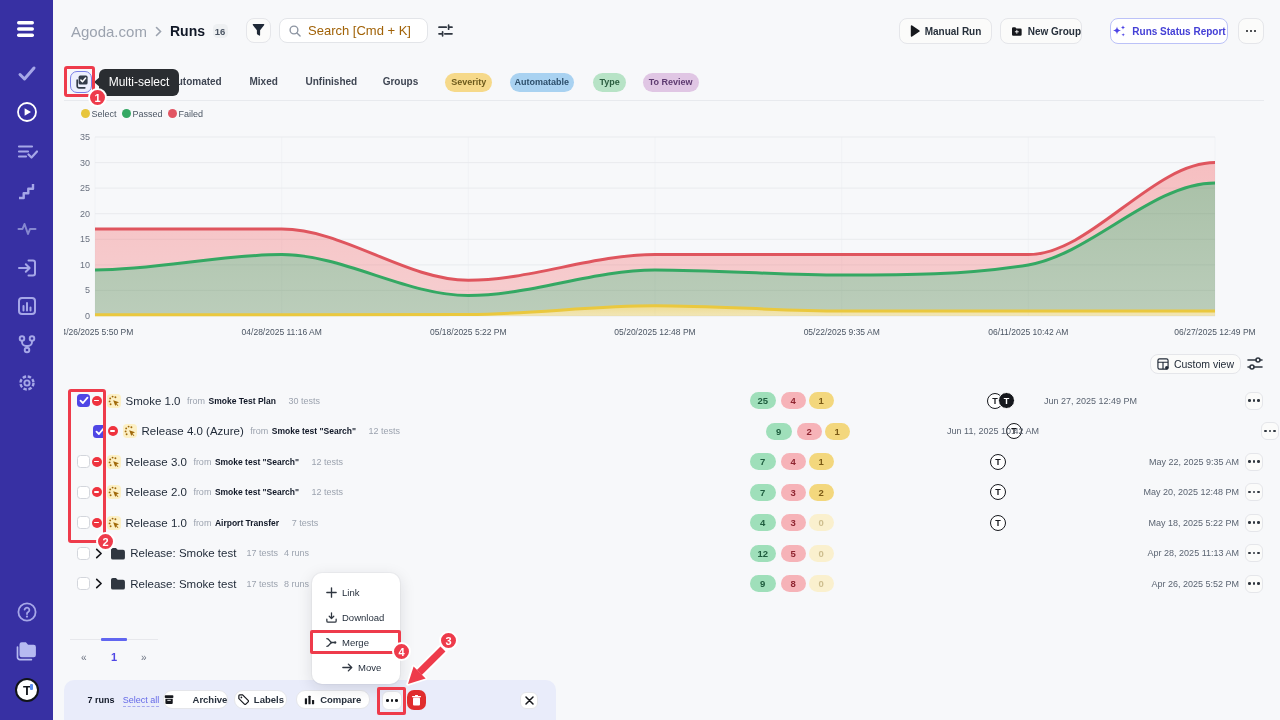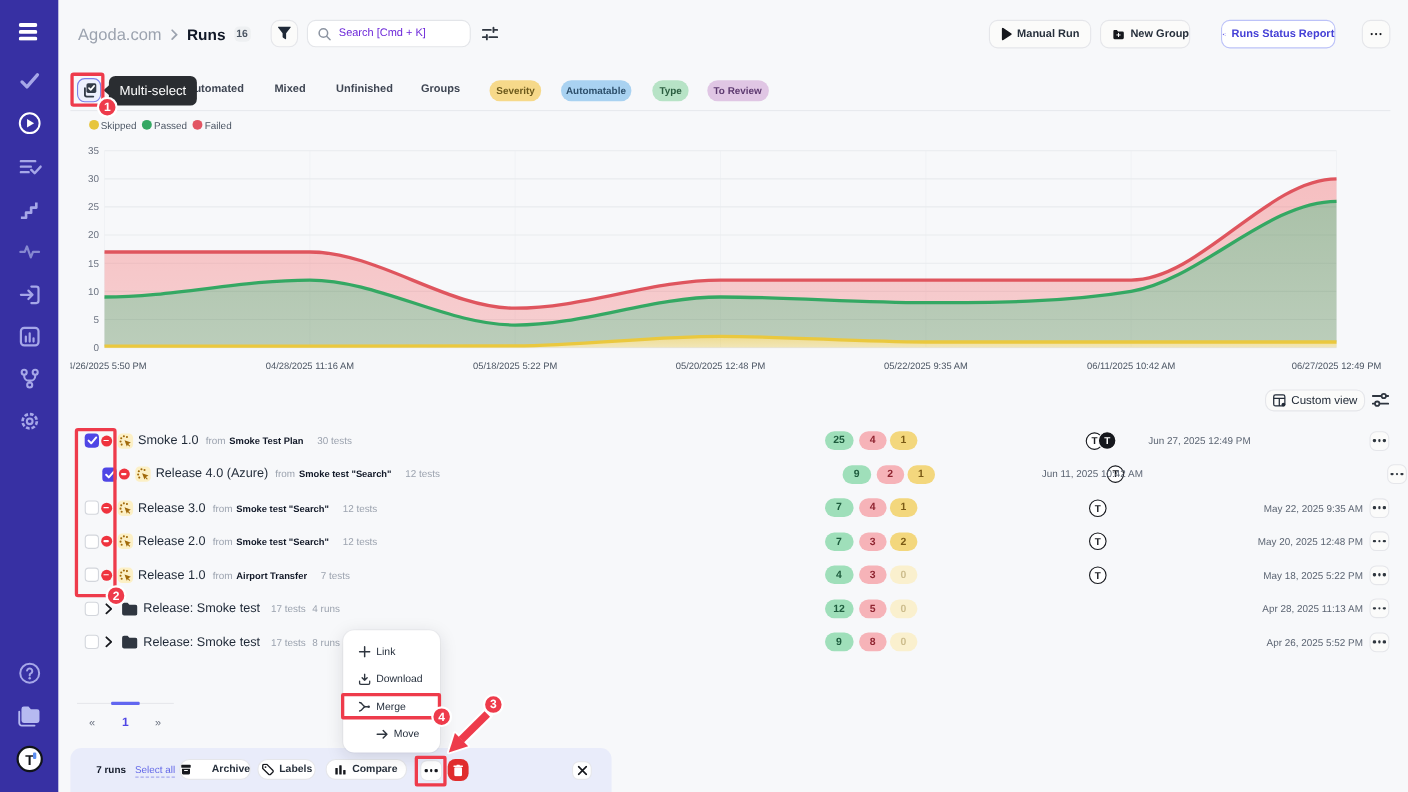--- a/index.html
+++ b/index.html
@@ -74,41 +74,41 @@
 <div class="btn abs" style="left:246px;top:18px;width:25px;height:25px">
     <svg width="13" height="13" viewBox="0 0 13 13" fill="#1f2937">
       <path d="M.8 1 a.6.6 0 0 1 .5 -.9 h10.4 a.6.6 0 0 1 .5 .9 L8.1 6.3 V11 a.6.6 0 0 1 -.9 .5 l-1.8-1.1 a1 1 0 0 1 -.5 -.9 V6.3 Z"></path>
     </svg>
   </div>
 <div class="abs flex" style="left:279px;top:18px;width:149px;height:25px;background:#fff;border:1px solid #e3e5e9;border-radius:8px;padding:0 9px;gap:7px">
   <svg width="12" height="12" viewBox="0 0 13 13" fill="none" stroke="#8d95a2" stroke-width="1.5">
       <circle cx="5.4" cy="5.4" r="4.2"></circle>
       <path d="M8.6 8.6 L12 12" stroke-linecap="round"></path>
     </svg>
-  <span style="font-size:10px;color:#6d28d9">Search [Cmd + K]</span>
+  <span style="font-size:13px;color:#a16207">Search [Cmd + K]</span>
 </div>
 <svg class="abs" style="left:438px;top:23px" width="15" height="15" viewBox="0 0 15 15" fill="none" stroke="#2f3640" stroke-width="1.7" stroke-linecap="round">
     <path d="M1 4.2 h7.2 M11.4 4.2 H14 M1 10.8 h2.6 M6.8 10.8 H14"></path>
     <path d="M10.6 2.2 v4 M4.6 8.8 v4"></path>
   </svg>
 
 <div class="btn abs" style="left:899px;top:18px;width:93px;height:26px;gap:5px">
     <svg width="10" height="12" viewBox="0 0 10 12" fill="#16181d">
       <path d="M.8 1.3 a.9.9 0 0 1 1.35 -.77 l7 4.7 a.9.9 0 0 1 0 1.54 l-7 4.7 A.9.9 0 0 1 .8 10.7 Z"></path>
     </svg>
     <span>Manual Run</span>
   </div>
 <div class="btn abs" style="left:1000px;top:18px;width:82px;height:26px;gap:6px;justify-content:flex-start;padding-left:11px">
     <svg width="13" height="11" viewBox="0 0 14 12" fill="#16181d">
       <path d="M0 1.8 A1.8 1.8 0 0 1 1.8 0 h3 l1.6 1.7 h5.8 A1.8 1.8 0 0 1 14 3.5 v6.7 a1.8 1.8 0 0 1 -1.8 1.8 H1.8 A1.8 1.8 0 0 1 0 10.2 Z"></path>
       <path d="M7 4.2 v4.4 M4.8 6.4 h4.4" stroke="#fff" stroke-width="1.3" stroke-linecap="round"></path>
     </svg>
     <span>New Group</span>
   </div>
-<div class="btn abs" style="left:1110px;top:18px;width:104px;height:26px;background:#fff;border-color:#bcc2f8;color:#4540d6;gap:5px">
+<div class="btn abs" style="left:1110px;top:18px;width:118px;height:26px;background:#fff;border-color:#bcc2f8;color:#4540d6;gap:5px">
     <svg width="15" height="15" viewBox="0 0 15 15" fill="#4f46e5">
       <path d="M5 2.5 C5.5 5.2 6.3 6 9 6.5 C6.3 7 5.5 7.8 5 10.5 C4.5 7.8 3.7 7 1 6.5 C3.7 6 4.5 5.2 5 2.5 Z"></path>
       <path d="M11 1.2 c.25 1.5 .75 2 2.25 2.3 c-1.5.3-2 .8-2.25 2.3 c-.25-1.5-.75-2-2.25-2.3 c1.5-.3 2-.8 2.25-2.3 Z"></path>
       <path d="M11.2 9 c.2 1.2 .6 1.6 1.8 1.8 c-1.2.2-1.6.6-1.8 1.8 c-.2-1.2-.6-1.6-1.8-1.8 c1.2-.2 1.6-.6 1.8-1.8 Z"></path>
     </svg>
     <span>Runs Status Report</span>
   </div>
 <div class="btn abs" style="left:1238px;top:18px;width:26px;height:26px;gap:1.3px">
     <i class="dot" style="width:2.8px;height:2.8px"></i>
     <i class="dot" style="width:2.8px;height:2.8px"></i>
@@ -135,21 +135,21 @@
     <path d="M8 0 L1 6 L8 12 Z" fill="#2a2d31"></path>
   </svg>
 <div class="abs flex" style="left:99px;top:68.5px;width:80px;height:27.5px;background:#2a2d31;border-radius:6px;justify-content:center;z-index:50;color:#fff;font-size:12px">Multi-select</div>
 <div class="redrect" style="left:64px;top:65.5px;width:31px;height:31px"></div>
 <div class="numcirc" style="left:88px;top:88px">1</div>
 
 <div class="abs" style="left:64px;top:100px;width:1200px;height:1px;background:#e8eaee"></div>
 
 <div class="abs flex" style="left:80.5px;top:108.5px;height:10px;font-size:9px;color:#4b5563">
   <i style="width:9px;height:9px;border-radius:50%;background:#e7c53c;margin-right:2px"></i>
-    <span>Skipped</span>
+    <span>Select</span>
   <i style="width:9px;height:9px;border-radius:50%;background:#34a863;margin:0 2px 0 5px"></i>
     <span>Passed</span>
   <i style="width:9px;height:9px;border-radius:50%;background:#e25563;margin:0 2px 0 5px"></i>
     <span>Failed</span>
 </div>
 
 <svg class="abs" style="left:64px;top:124px" width="1200" height="218" viewBox="0 0 1200 218" font-family="Liberation Sans,sans-serif">
 <defs>
 <linearGradient id="gg" x1="0" y1="0" x2="0" y2="1">
         <stop offset="0" stop-color="#508149" stop-opacity=".46"></stop>

